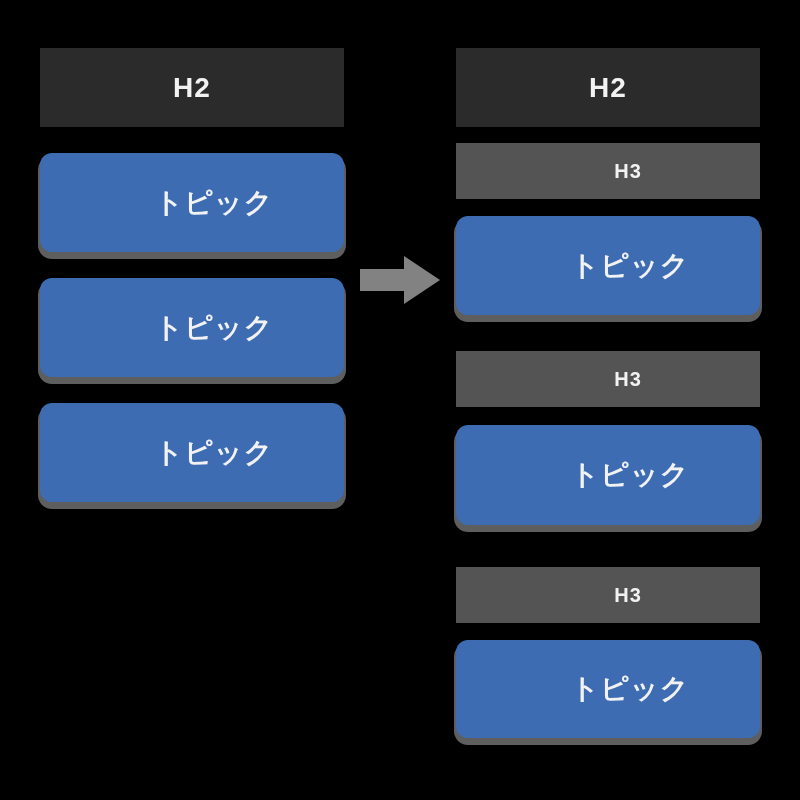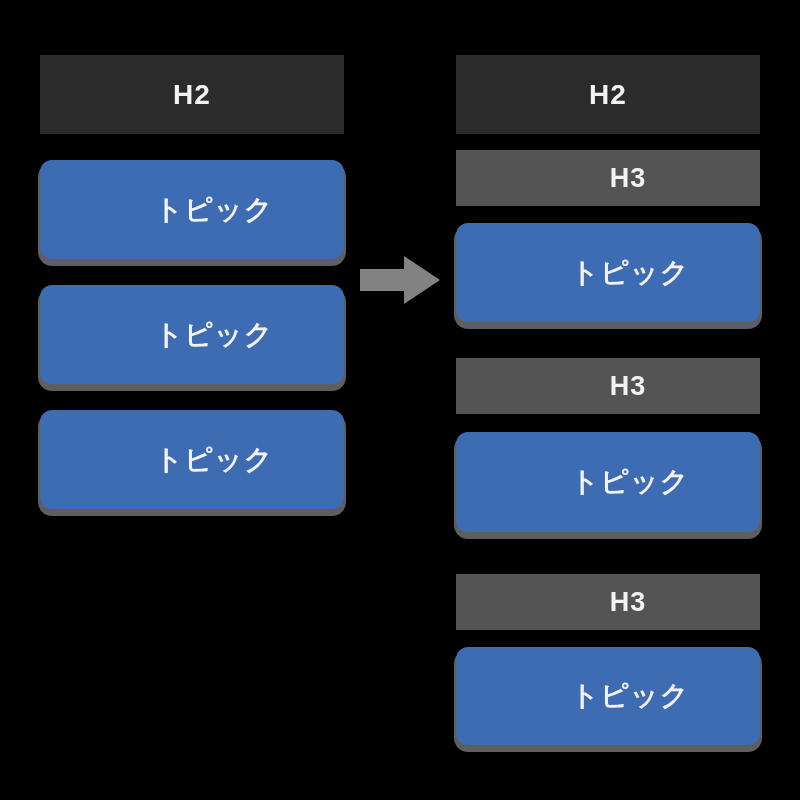--- a/index.html
+++ b/index.html
@@ -19,24 +19,23 @@
     overflow:hidden;
     font-family:"Liberation Sans","DejaVu Sans",sans-serif;
   }
   .box{
     position:absolute;
     display:flex;align-items:center;justify-content:center;
     color:var(--text);
     font-weight:bold;
     letter-spacing:1px;
     box-sizing:border-box;
-    margin-top:7px;
   }
   .h2box{background:var(--h2-box);font-size:28px;}
-  .h3box{background:var(--h3-box);font-size:27px;padding-left:40px;}
+  .h3box{background:var(--h3-box);font-size:20px;padding-left:40px;}
   .topicbox{
     background:var(--topic-box);
     border-radius:12px;
     box-shadow:0 5px 0 2px var(--box-shadow);
     font-size:28px;
     padding-left:44px;
   }
   .arrow{position:absolute;display:block;}
 </style>
 </head>

